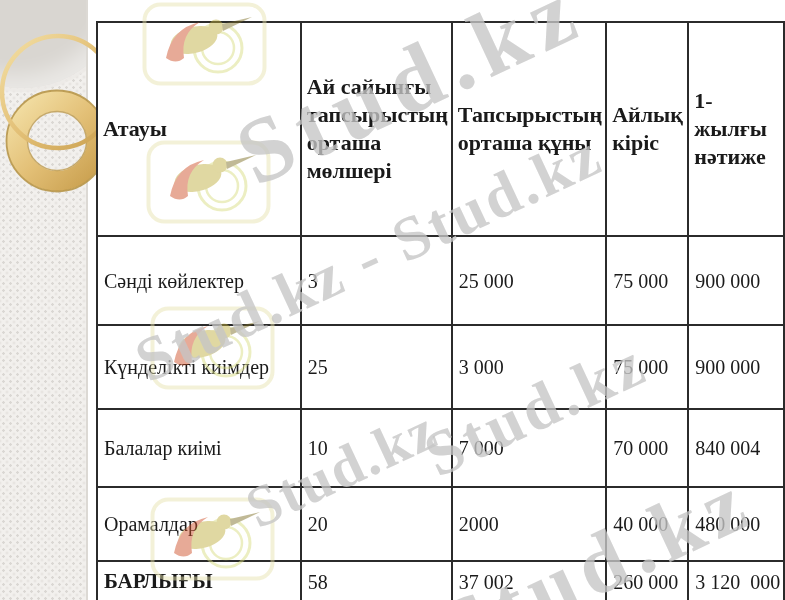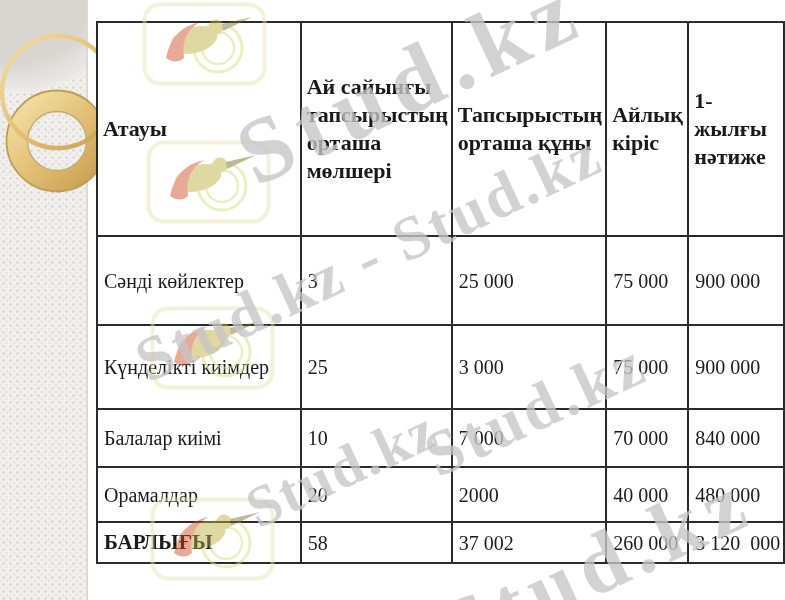--- a/index.html
+++ b/index.html
@@ -32,21 +32,21 @@
   table.plan th, table.plan td{
     border:2px solid #2b2b2b;background:#ffffff;
     font-family:"Liberation Serif","DejaVu Serif",serif;
     text-align:left;vertical-align:middle;
     overflow-wrap:anywhere;word-wrap:break-word;
   }
   table.plan th{font-size:22px;font-weight:bold;line-height:1.28;padding:2px 3px 2px 5px;}
   table.plan td{font-size:20px;font-weight:normal;line-height:1.2;padding:2px 2px 2px 6px;white-space:pre;}
   col.c1{width:261px}col.c2{width:119px}col.c3{width:122px}col.c4{width:85px}col.c5{width:97px}
   tr.hrow{height:214px}
-  tr.r1{height:89px}tr.r2{height:84px}tr.r3{height:58px}tr.r4{height:55px}tr.r5{height:41px}
+  tr.r1{height:89px}tr.r2{height:84px}tr.r3{height:78px}tr.r4{height:74px}tr.r5{height:41px}
   tr.total td:first-child{font-weight:bold;font-size:21px;}
   
   .wm-layer{position:absolute;left:0;top:0;width:785px;height:600px;z-index:5;pointer-events:none;}
   .wm-text{
     position:absolute;font-family:"Liberation Serif","DejaVu Serif",serif;font-weight:bold;
     color:#c6c6c6;opacity:.78;white-space:pre;line-height:1.1;
     transform:rotate(-25deg);transform-origin:0 80%;
   }
   .wt1{left:256px;top:106px;font-size:92px;letter-spacing:10px;}
   .wt2{left:148px;top:328px;font-size:62px;letter-spacing:3px;}
@@ -114,21 +114,21 @@
         <td>25</td>
         <td>3 000</td>
         <td>75 000</td>
         <td>900 000</td>
       </tr>
       <tr class="r3">
         <td>Балалар киімі</td>
         <td>10</td>
         <td>7 000</td>
         <td>70 000</td>
-        <td>840 000</td>
+        <td>840 004</td>
       </tr>
       <tr class="r4">
         <td>Орамалдар</td>
         <td>20</td>
         <td>2000</td>
         <td>40 000</td>
         <td>480 000</td>
       </tr>
       <tr class="r5 total">
         <td>БАРЛЫҒЫ</td>

